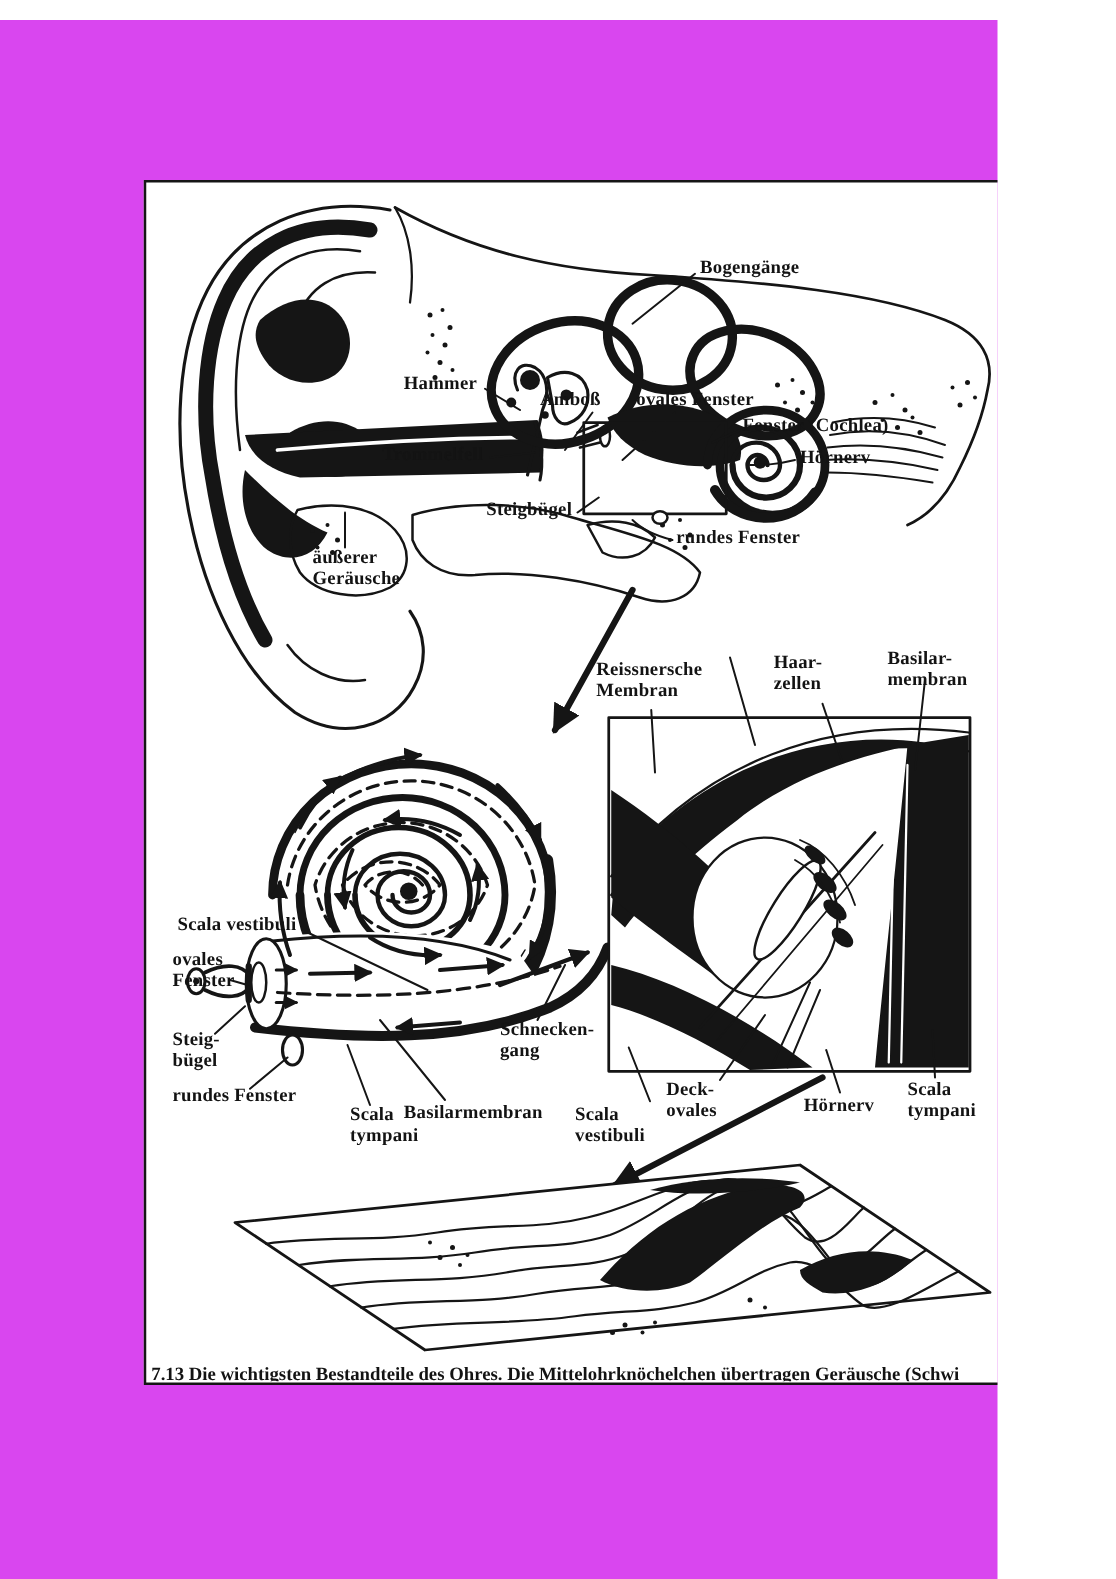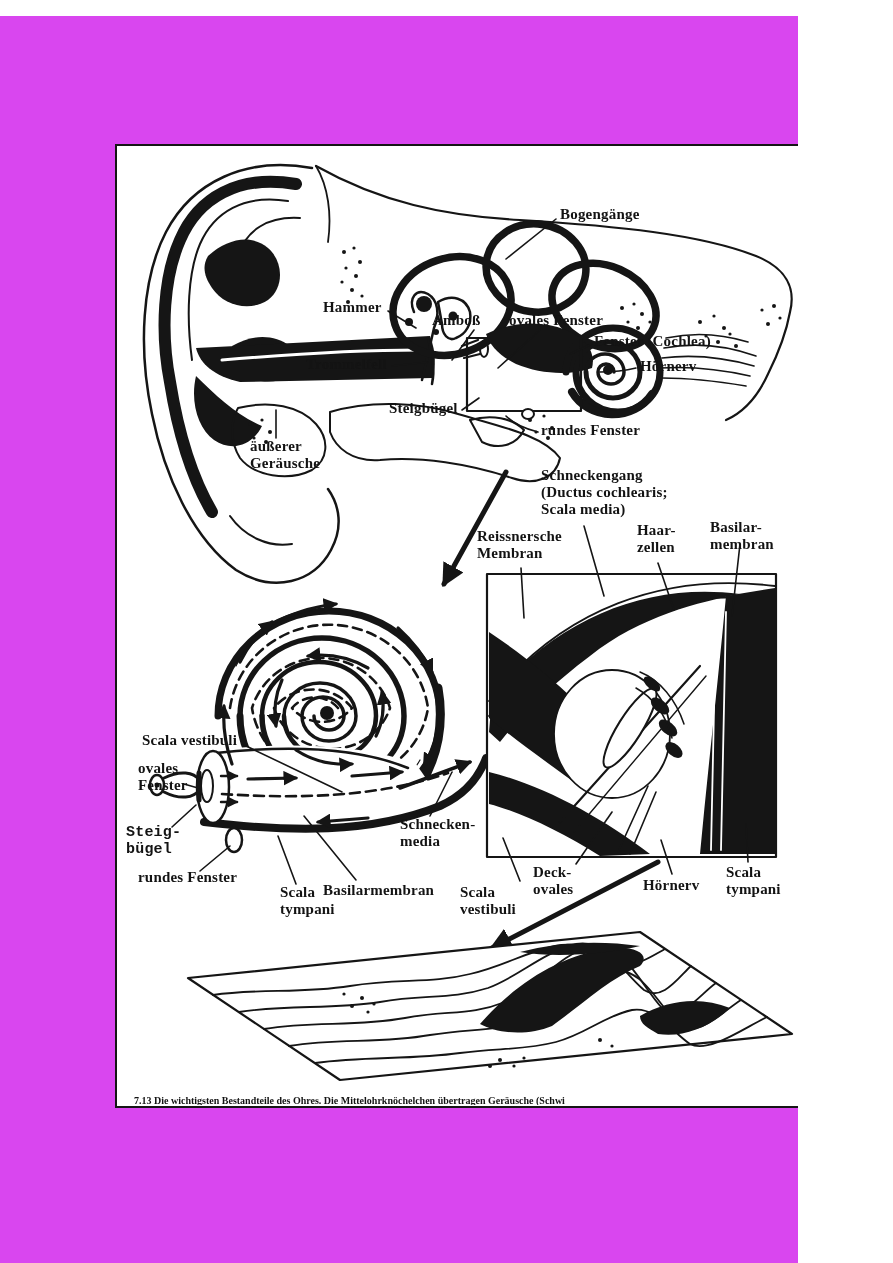--- a/index.html
+++ b/index.html
@@ -10,22 +10,22 @@
   .frame {
     position:absolute; left:115px; top:128px; width:690px; height:964px;
     border:2px solid #151515; box-sizing:border-box; background:#ffffff;
   }
   svg.art { position:absolute; left:0; top:0; width:893px; height:1263px; }
   .lbl {
     position:absolute; font-size:15px; font-weight:bold; line-height:17px;
     white-space:pre-line; letter-spacing:0.2px; color:#131313;
   }
   .caption {
-    position:absolute; left:134px; top:1076px; width:662px; height:13px;
-    overflow:hidden; font-size:10px; font-weight:bold; line-height:17px;
+    position:absolute; left:121px; top:1076px; width:662px; height:13px;
+    overflow:hidden; font-size:15px; font-weight:bold; line-height:17px;
     white-space:nowrap; color:#131313;font-family:Liberation Serif, serif;
   }
 </style>
 </head>
 <body>
 
 <div class="page">
 
   <div class="frame"></div>
 
@@ -305,35 +305,32 @@
   <div class="lbl" style="left:640px; top:342px;">Hörnerv</div>
   <div class="lbl" style="left:306px; top:340px;">Trommelfell</div>
   <div class="lbl" style="left:389px; top:384px;">Steigbügel</div>
   <div class="lbl" style="left:541px; top:406px;">rundes Fenster</div>
   <div class="lbl" style="left:250px; top:422px;">äußerer
 Geräusche</div>
 
   <div class="lbl" style="left:142px; top:716px;">Scala vestibuli</div>
   <div class="lbl" style="left:138px; top:744px;">ovales
 Fenster</div>
-  <div class="lbl" style="left:126px; top:808px;font-family:Liberation Mono, monospace;">Steig-
+  <div class="lbl" style="left:138px; top:808px;">Steig-
 bügel</div>
   <div class="lbl" style="left:138px; top:853px;">rundes Fenster</div>
   <div class="lbl" style="left:280px; top:868px;">Scala
 tympani</div>
   <div class="lbl" style="left:323px; top:866px;text-align:center;">Basilarmembran</div>
   <div class="lbl" style="left:400px; top:800px;">Schnecken-
-media</div>
-
-  <div class="lbl" style="left:541px; top:451px;">Schneckengang
-(Ductus cochlearis;
-Scala media)</div>
+gang</div>
+
   <div class="lbl" style="left:477px; top:512px;">Reissnersche
 Membran</div>
-  <div class="lbl" style="left:637px; top:506px;">Haar-
+  <div class="lbl" style="left:619px; top:506px;">Haar-
 zellen</div>
   <div class="lbl" style="left:710px; top:503px;">Basilar-
 membran</div>
   <div class="lbl" style="left:533px; top:848px;">Deck-
 ovales</div>
   <div class="lbl" style="left:643px; top:861px;">Hörnerv</div>
   <div class="lbl" style="left:726px; top:848px;">Scala
 tympani</div>
   <div class="lbl" style="left:460px; top:868px;">Scala
 vestibuli</div>

